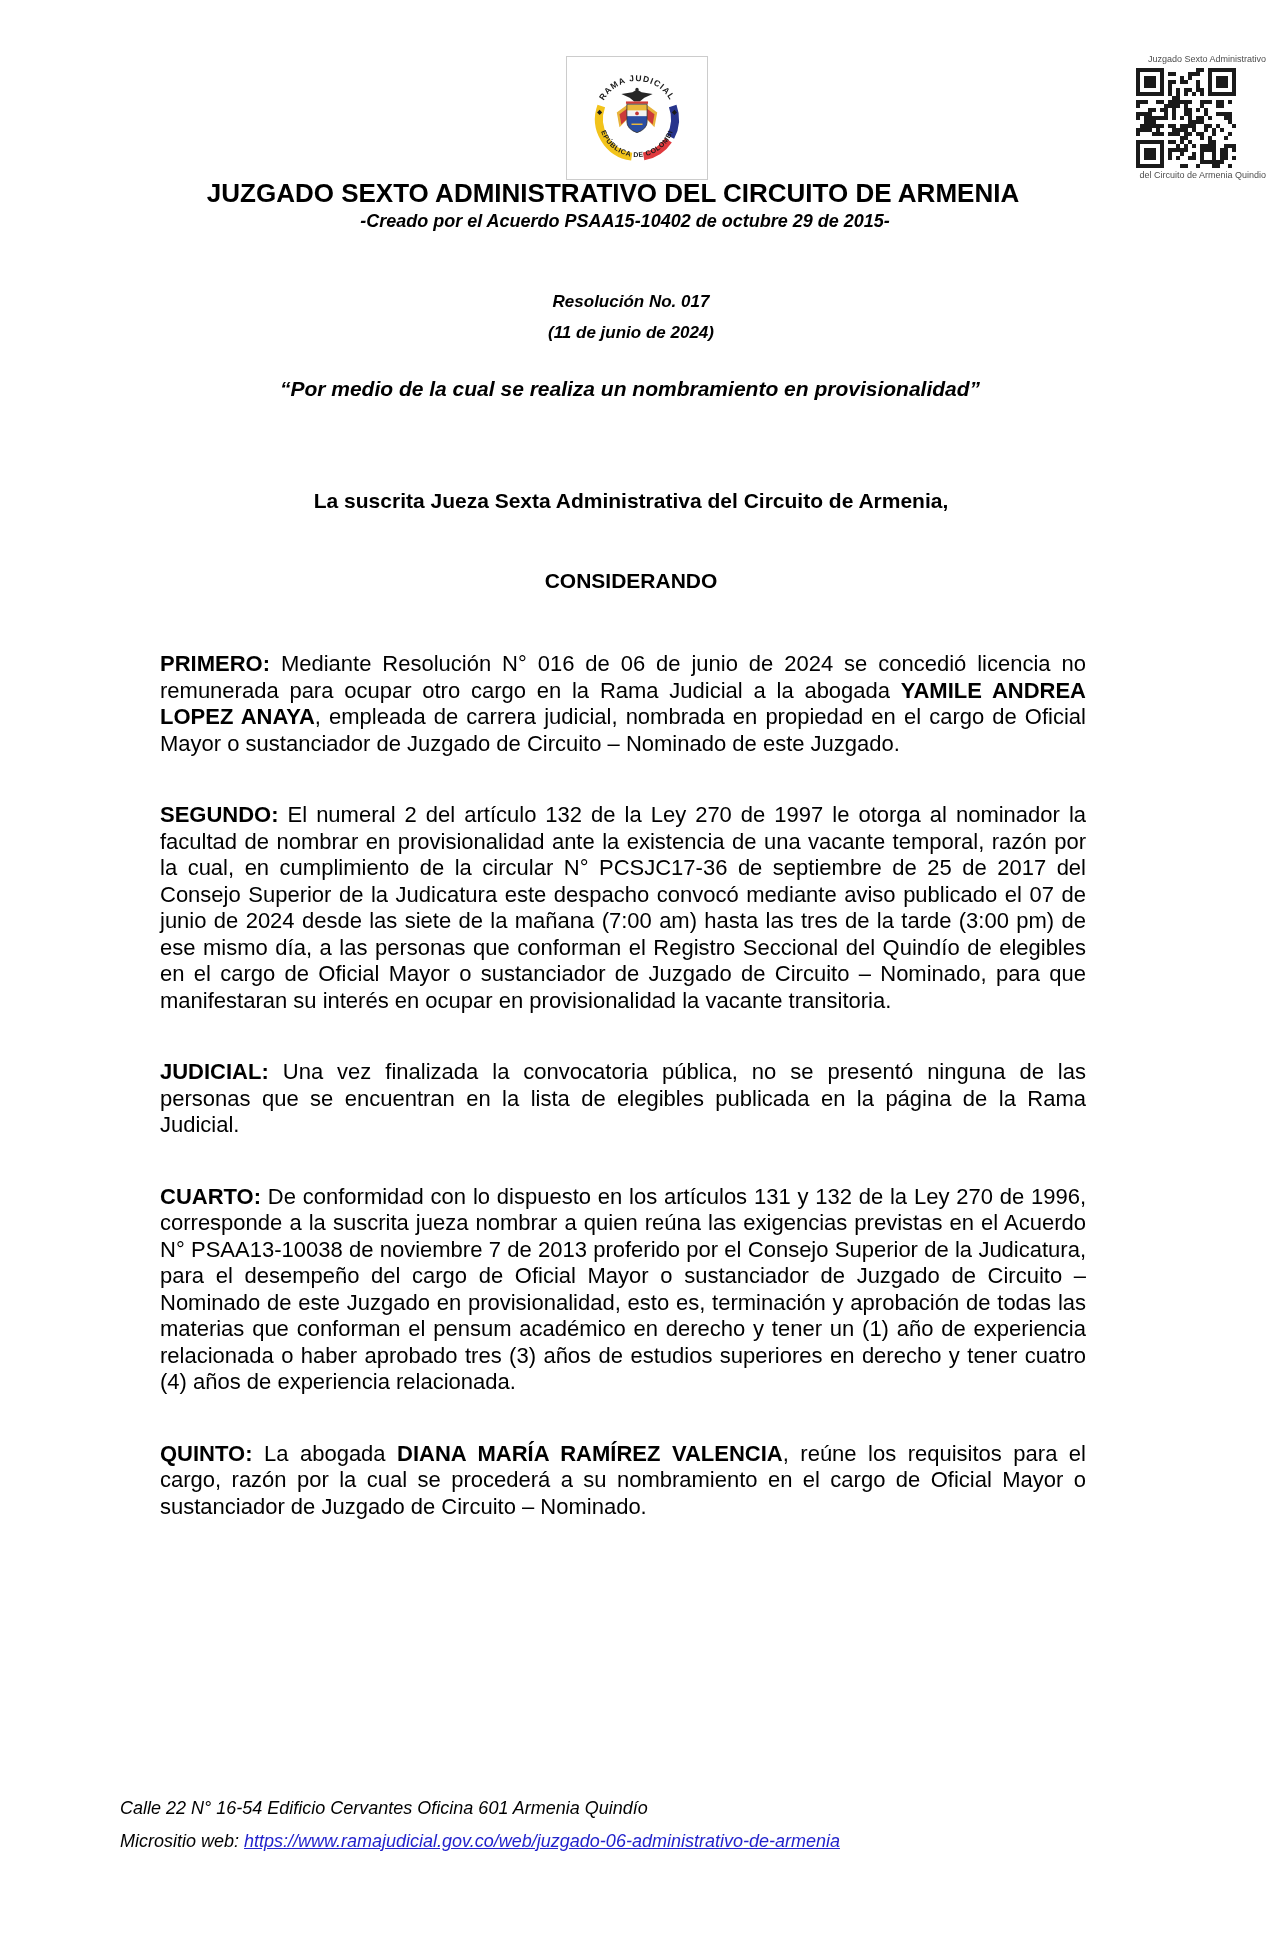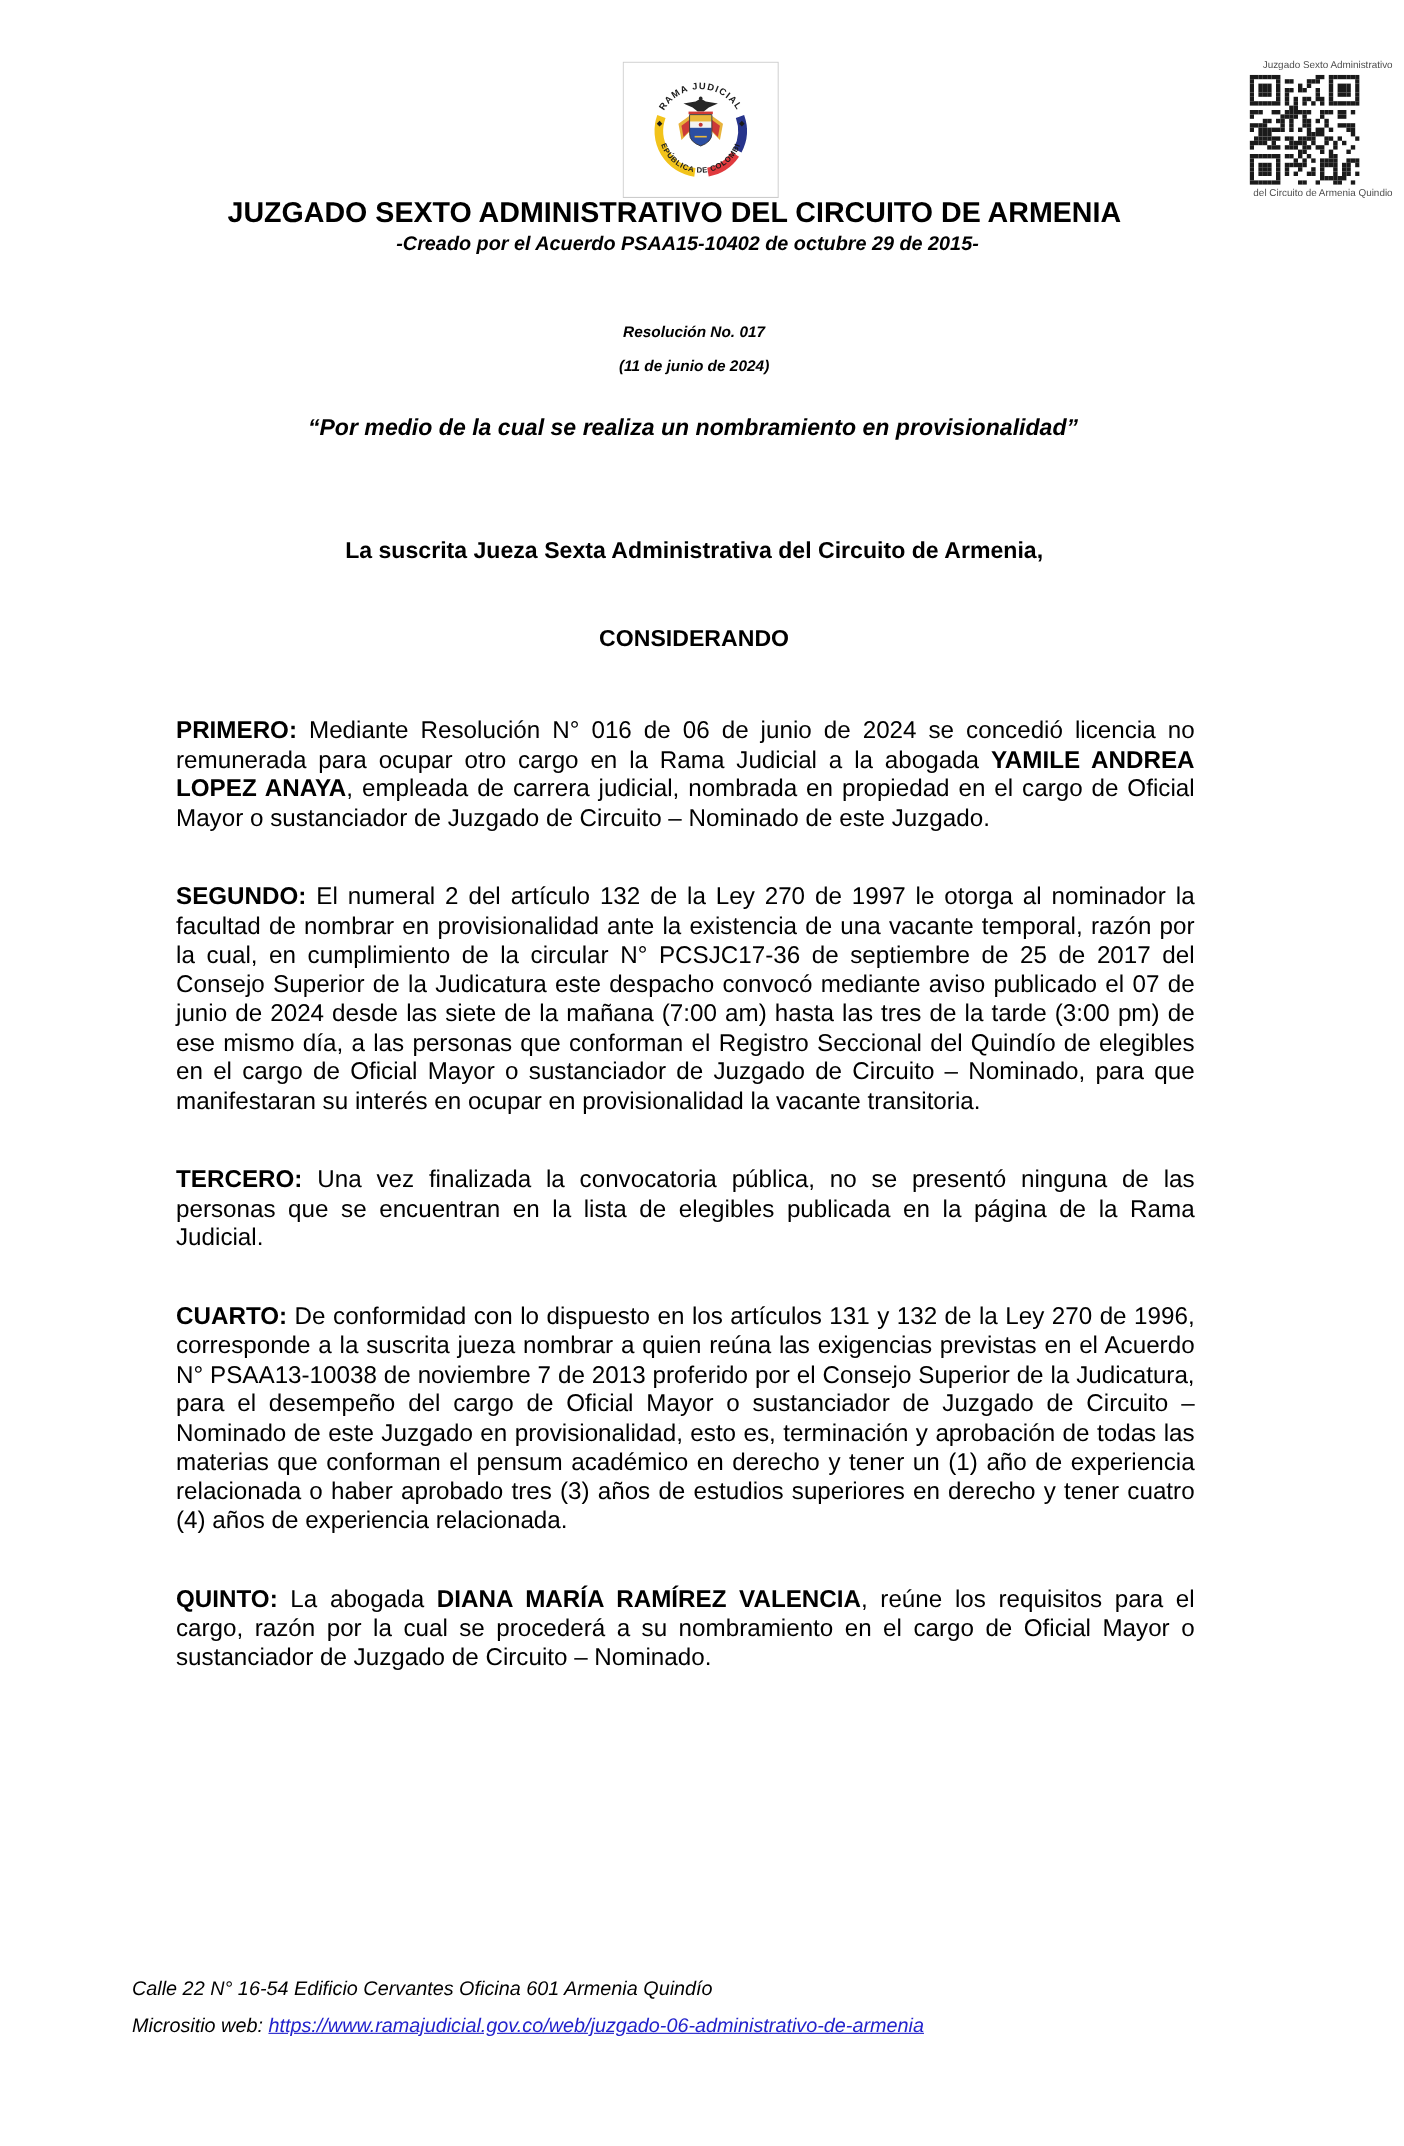--- a/index.html
+++ b/index.html
@@ -14,21 +14,21 @@
 
   .seal { left: 566px; top: 56px; width: 142px; height: 124px; }
 
   .qr-block { left: 1106px; top: 54px; width: 160px; text-align: right; color: #4d4d4d; }
   .qr-caption { font-size: 9px; line-height: 11px; white-space: nowrap; }
   #qr-svg { display: block; margin: 3px auto 2px auto; }
 
   .title   { left: 81px; top: 178px; width: 1064px; font-size: 26px; font-weight: bold; }
   .subtitle{ left: 93px; top: 211px; width: 1064px; font-size: 18px; font-weight: bold; font-style: italic; }
 
-  .res-block { left: 160px; top: 286px; width: 942px; font-size: 14px; font-weight: bold; font-style: italic; line-height: 31px; }
+  .res-block { left: 160px; top: 286px; width: 942px; font-size: 17px; font-weight: bold; font-style: italic; line-height: 31px; }
   .quote     { left: 130px; top: 377px; width: 1000px; font-size: 21px; font-weight: bold; font-style: italic; }
   .issuer    { left: 160px; top: 489px; width: 942px; font-size: 21px; font-weight: bold; }
   .heading   { left: 160px; top: 569px; width: 942px; font-size: 21px; font-weight: bold; }
 
   .body-text { left: 160px; top: 651px; width: 942px; font-size: 22px; line-height: 26.5px; text-align: justify; }
   .body-text p { margin: 0 16px 45px 0; }
   .seg-bold { font-weight: bold; }
 
   .footer { left: 120px; top: 1792px; width: 1036px; font-size: 18px; font-style: italic; line-height: 33px; text-align: left; }
   a.seg-link { color: var(--link-blue, #2222CC); text-decoration: underline; cursor: pointer; }
@@ -398,21 +398,21 @@
   <div>(11 de junio de 2024)</div>
 </div>
 
 <div class="abs quote center">“Por medio de la cual se realiza un nombramiento en provisionalidad”</div>
 <div class="abs issuer center">La suscrita Jueza Sexta Administrativa del Circuito de Armenia,</div>
 <div class="abs heading center">CONSIDERANDO</div>
 
 <div class="abs body-text">
   <p><span class="seg-bold">PRIMERO:</span><span> Mediante Resolución N° 016 de 06 de junio de 2024 se concedió licencia no remunerada para ocupar otro cargo en la Rama Judicial a la abogada </span><span class="seg-bold">YAMILE ANDREA LOPEZ ANAYA</span><span>, empleada de carrera judicial, nombrada en propiedad en el cargo de Oficial Mayor o sustanciador de Juzgado de Circuito – Nominado de este Juzgado.</span></p>
   <p><span class="seg-bold">SEGUNDO:</span><span> El numeral 2 del artículo 132 de la Ley 270 de 1997 le otorga al nominador la facultad de nombrar en provisionalidad ante la existencia de una vacante temporal, razón por la cual, en cumplimiento de la circular N° PCSJC17-36 de septiembre de 25 de 2017 del Consejo Superior de la Judicatura este despacho convocó mediante aviso publicado el 07 de junio de 2024 desde las siete de la mañana (7:00 am) hasta las tres de la tarde (3:00 pm) de ese mismo día, a las personas que conforman el Registro Seccional del Quindío de elegibles en el cargo de Oficial Mayor o sustanciador de Juzgado de Circuito – Nominado, para que manifestaran su interés en ocupar en provisionalidad la vacante transitoria.</span></p>
-  <p><span class="seg-bold">TERCERO:</span><span> Una vez finalizada la convocatoria pública, no se presentó ninguna de las personas que se encuentran en la lista de elegibles publicada en la página de la Rama Judicial.</span></p>
+  <p><span class="seg-bold">JUDICIAL:</span><span> Una vez finalizada la convocatoria pública, no se presentó ninguna de las personas que se encuentran en la lista de elegibles publicada en la página de la Rama Judicial.</span></p>
   <p><span class="seg-bold">CUARTO:</span><span> De conformidad con lo dispuesto en los artículos 131 y 132 de la Ley 270 de 1996, corresponde a la suscrita jueza nombrar a quien reúna las exigencias previstas en el Acuerdo N° PSAA13-10038 de noviembre 7 de 2013 proferido por el Consejo Superior de la Judicatura, para el desempeño del cargo de Oficial Mayor o sustanciador de Juzgado de Circuito – Nominado de este Juzgado en provisionalidad, esto es, terminación y aprobación de todas las materias que conforman el pensum académico en derecho y tener un (1) año de experiencia relacionada o haber aprobado tres (3) años de estudios superiores en derecho y tener cuatro (4) años de experiencia relacionada.</span></p>
   <p><span class="seg-bold">QUINTO:</span><span> La abogada </span><span class="seg-bold">DIANA MARÍA RAMÍREZ VALENCIA</span><span>, reúne los requisitos para el cargo, razón por la cual se procederá a su nombramiento en el cargo de Oficial Mayor o sustanciador de Juzgado de Circuito – Nominado.</span></p>
 </div>
 
 <div class="abs footer">
   <div><span>Calle 22 N° 16-54 Edificio Cervantes Oficina 601 Armenia Quindío</span></div>
   <div><span>Micrositio web: </span><a class="seg-link" href="#">https://www.ramajudicial.gov.co/web/juzgado-06-administrativo-de-armenia</a></div>
 </div>
 
 </body></html>

